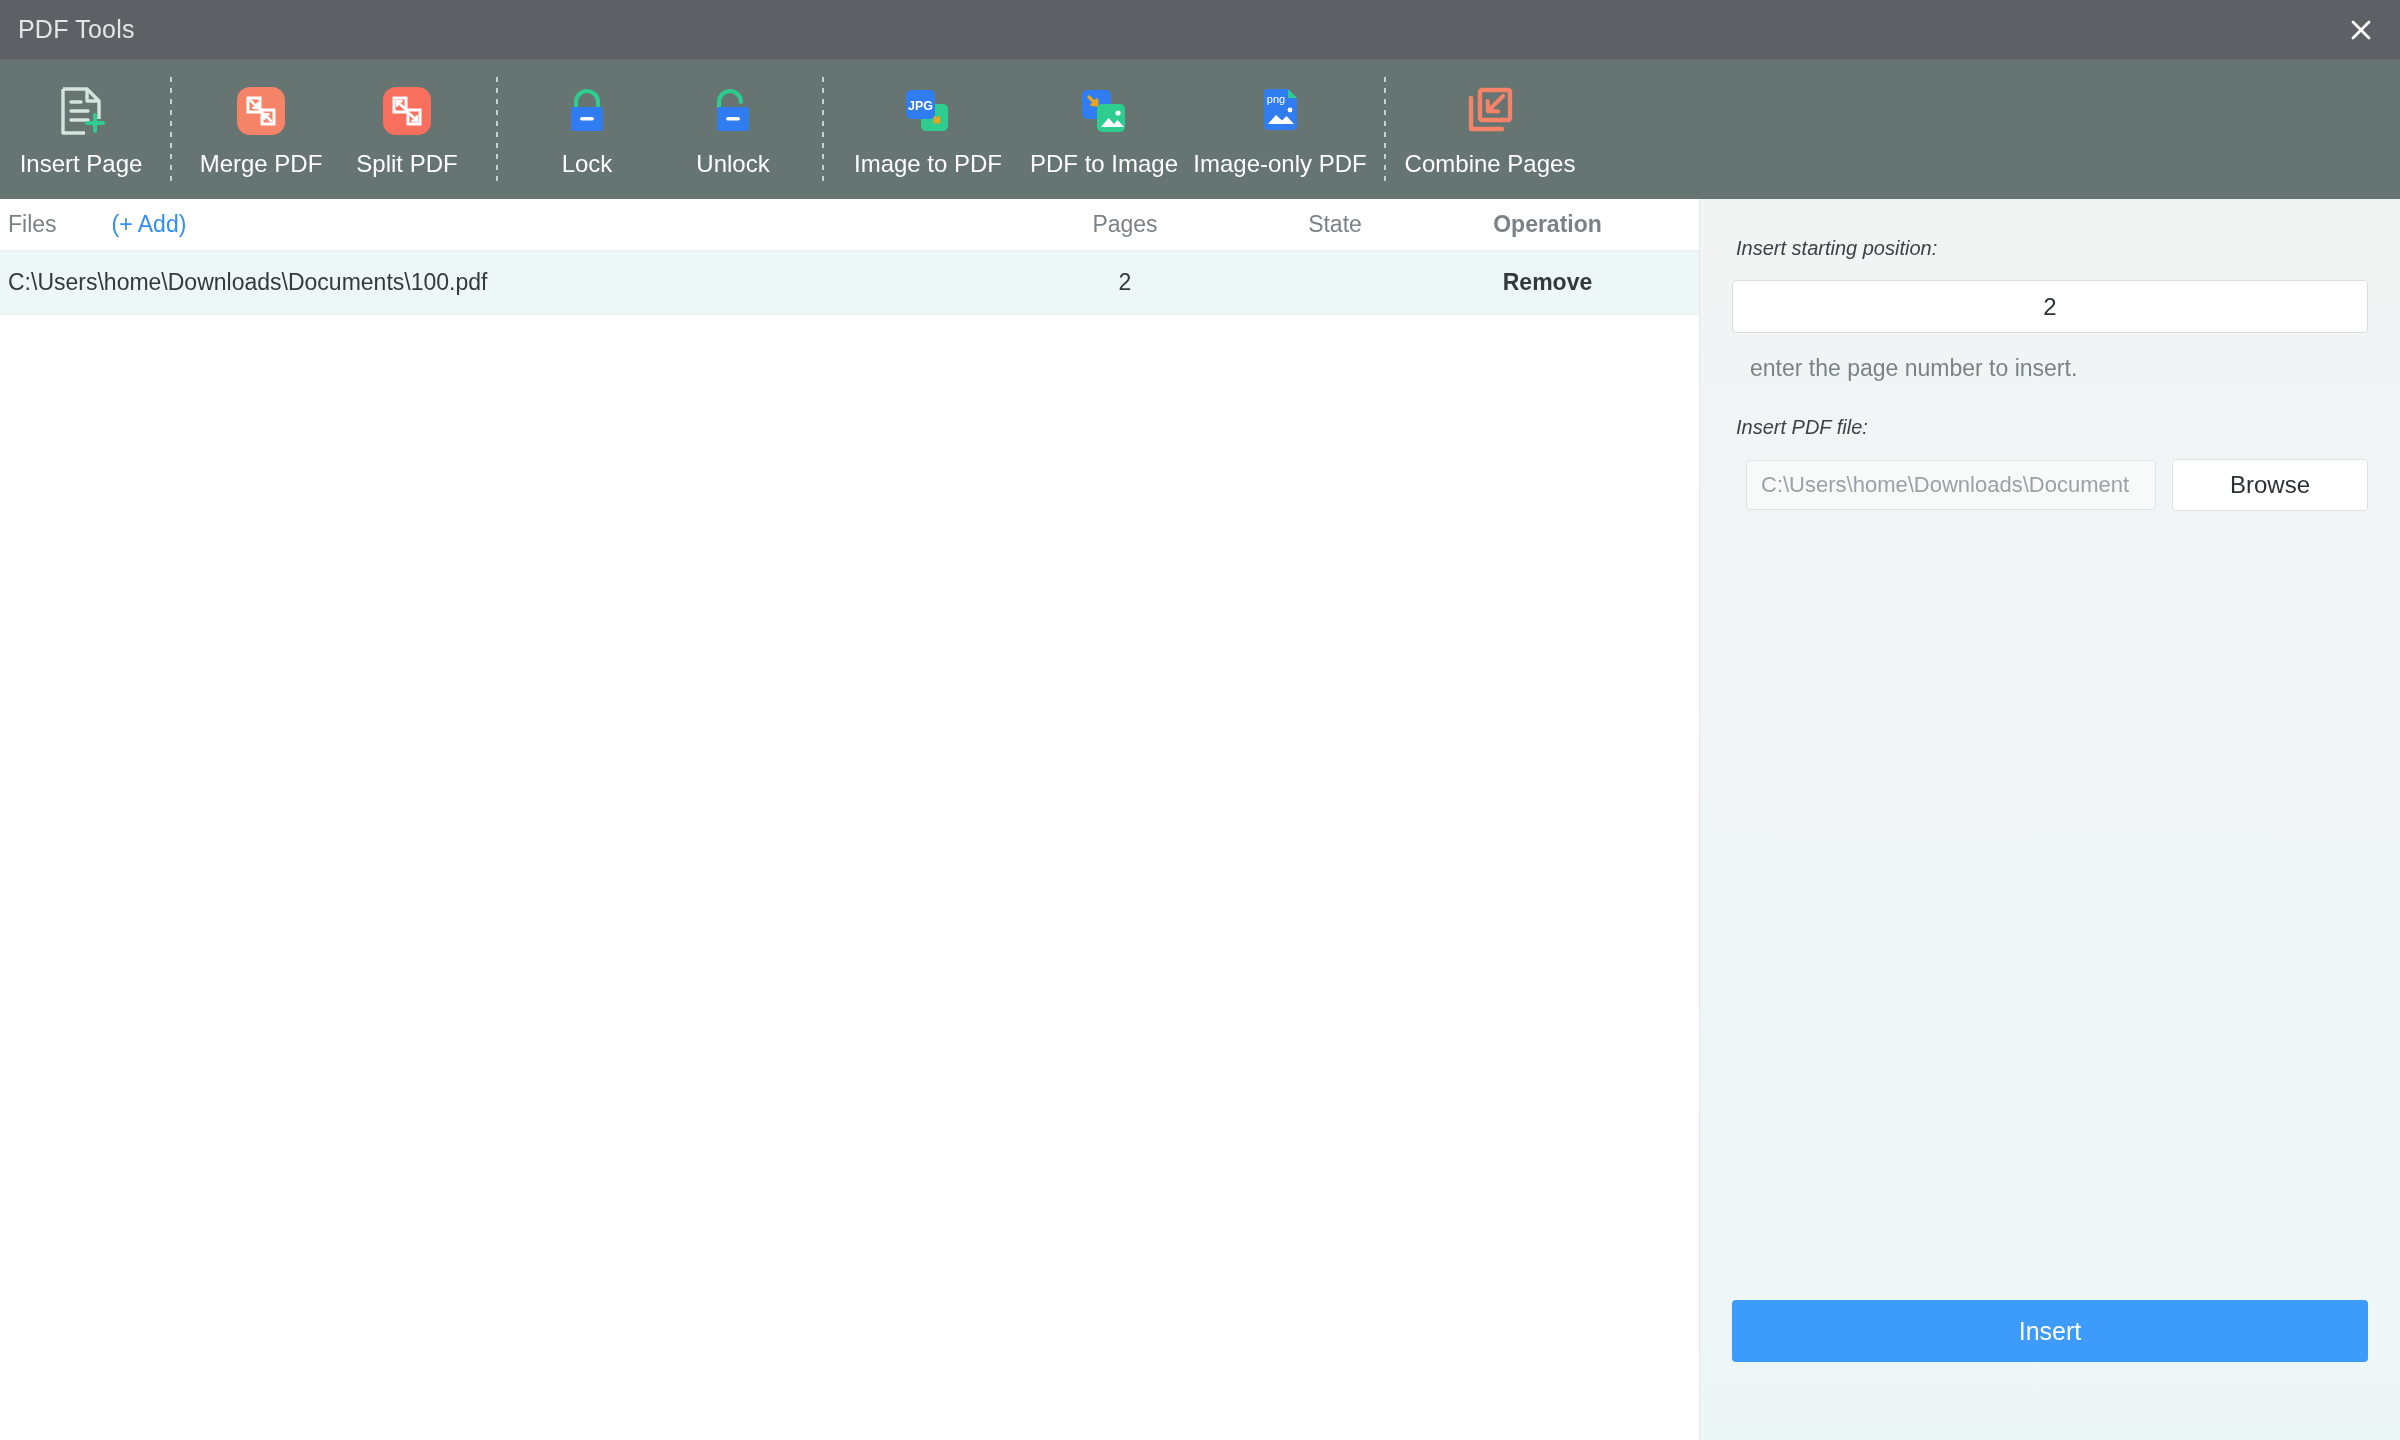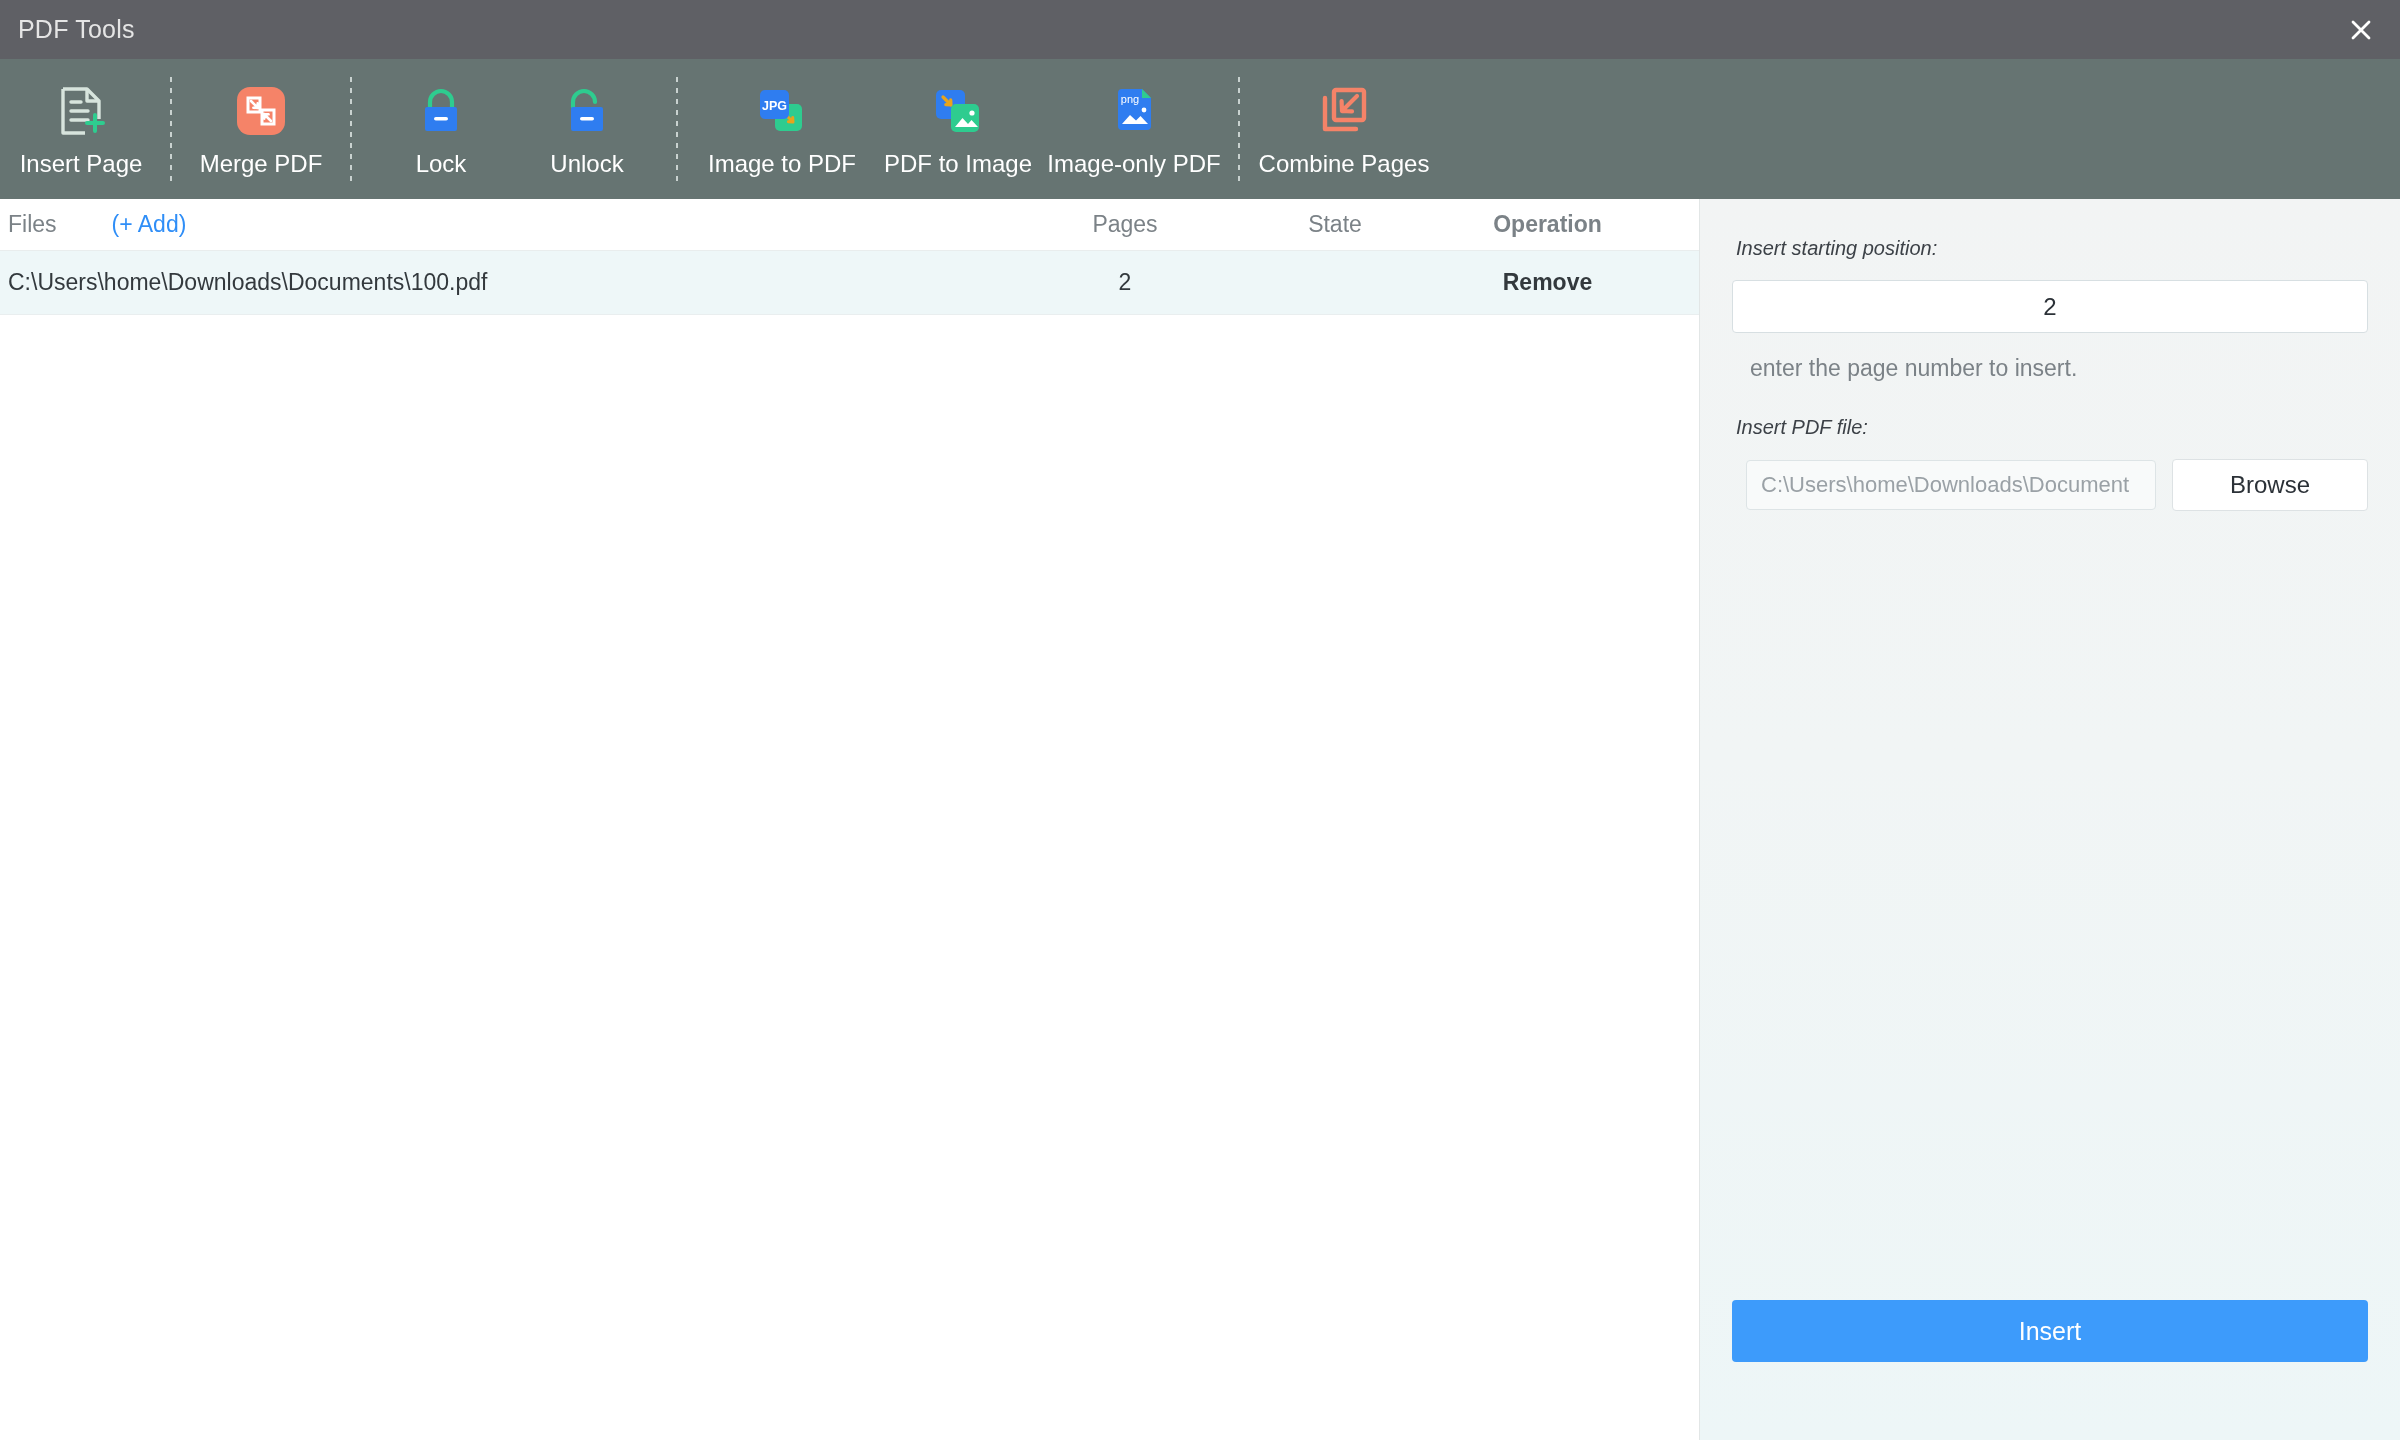--- a/index.html
+++ b/index.html
@@ -248,20 +248,31 @@
         <svg width="54" height="54" viewBox="0 0 54 54">
           <rect x="3" y="3" width="48" height="48" rx="13" fill="#f58368"></rect>
           <path d="M14 14 h12 v-0 h0 v12 h14 v14 h-12 v-12 h-14 z" fill="none" stroke="#ffffff" stroke-width="3"></path>
           <path d="M17 17 l7 7 M24 24 l-0.3 -4.6 M24 24 l-4.6 -0.3" stroke="#ffffff" stroke-width="2.6" stroke-linecap="round" fill="none"></path>
           <path d="M37 37 l-7 -7 M30 30 l0.3 4.6 M30 30 l4.6 0.3" stroke="#ffffff" stroke-width="2.6" stroke-linecap="round" fill="none"></path>
         </svg>
       </div>
       <div class="tool-label">Merge PDF</div>
     </div>
 
+    <div class="tool">
+      <div class="tool-icon">
+        <svg width="54" height="54" viewBox="0 0 54 54">
+          <rect x="3" y="3" width="48" height="48" rx="13" fill="#f96f5e"></rect>
+          <path d="M14 14 h12 v12 h14 v14 h-12 v-12 h-14 z" fill="none" stroke="#ffffff" stroke-width="3"></path>
+          <path d="M24 24 l-7 -7 M17 17 l4.6 0.3 M17 17 l0.3 4.6" stroke="#ffffff" stroke-width="2.6" stroke-linecap="round" fill="none"></path>
+          <path d="M30 30 l7 7 M37 37 l-4.6 -0.3 M37 37 l-0.3 -4.6" stroke="#ffffff" stroke-width="2.6" stroke-linecap="round" fill="none"></path>
+        </svg>
+      </div>
+      <div class="tool-label">Split PDF</div>
+    </div>
 
     <div class="sep-spacer"></div>
     <div class="sep"></div>
     <div class="sep-spacer"></div>
 
     <div class="tool">
       <div class="tool-icon">
         <svg width="54" height="54" viewBox="0 0 54 54">
           <path d="M16 24 v-6 a11 11 0 0 1 22 0 v6" fill="none" stroke="#2ecc8f" stroke-width="4.2" stroke-linecap="round"></path>
           <rect x="11" y="23" width="32" height="24" rx="2" fill="#2f7df0"></rect>

